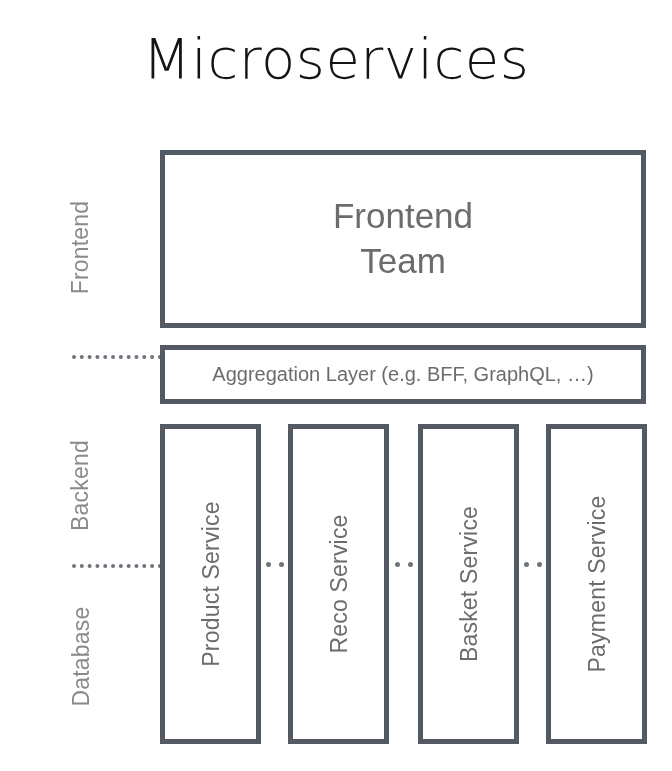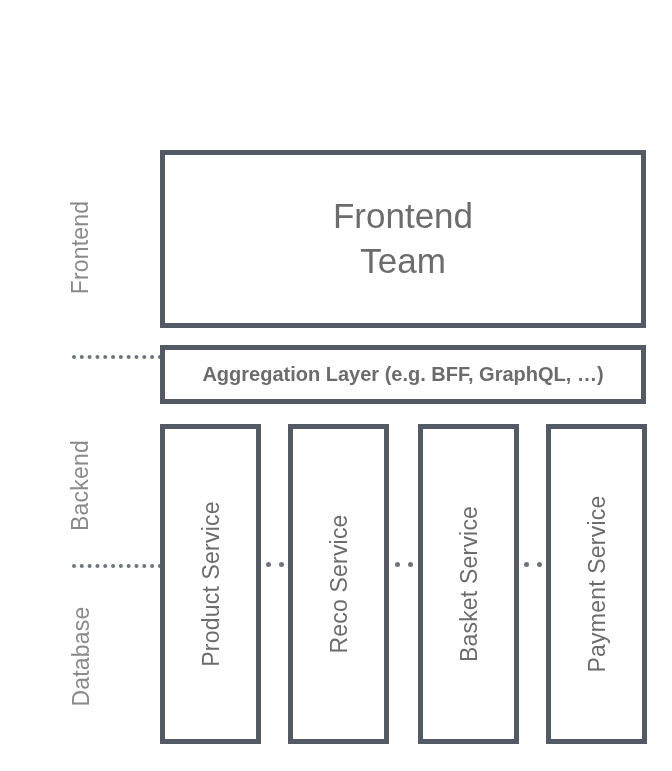--- a/index.html
+++ b/index.html
@@ -84,21 +84,21 @@
     top: 345px;
     width: 486px;
     height: 59px;
     display: flex;
     align-items: center;
     justify-content: center;
   }
   #aggregation-box .box-text {
     color: #6c6c6c;
     font-size: 20px;
-    font-weight: 700;
+    font-weight: 400;
     text-align: center;
     white-space: nowrap;
   }
 
   .service-box {
     top: 424px;
     height: 320px;
     width: 101px;
   }
   .service-box .box-text {
@@ -128,20 +128,21 @@
     height: 5px;
     border-radius: 50%;
     background: #6f747c;
   }
 </style>
 </head>
 <body>
 
 <div id="canvas">
 
+  <div id="title">Microservices</div>
 
   <div class="band-label" style="left: -10px; top: 234px; width: 180px;">Frontend</div>
   <div class="band-label" style="left: -1px; top: 472px; width: 162px;">Backend</div>
   <div class="band-label" style="left: -9px; top: 643px; width: 180px;">Database</div>
 
   <div class="divider" style="left: 72px; top: 355px; width: 90px;"></div>
   <div class="divider" style="left: 72px; top: 564px; width: 90px;"></div>
 
   <div class="box" id="frontend-box">
     <div class="box-text">Frontend

